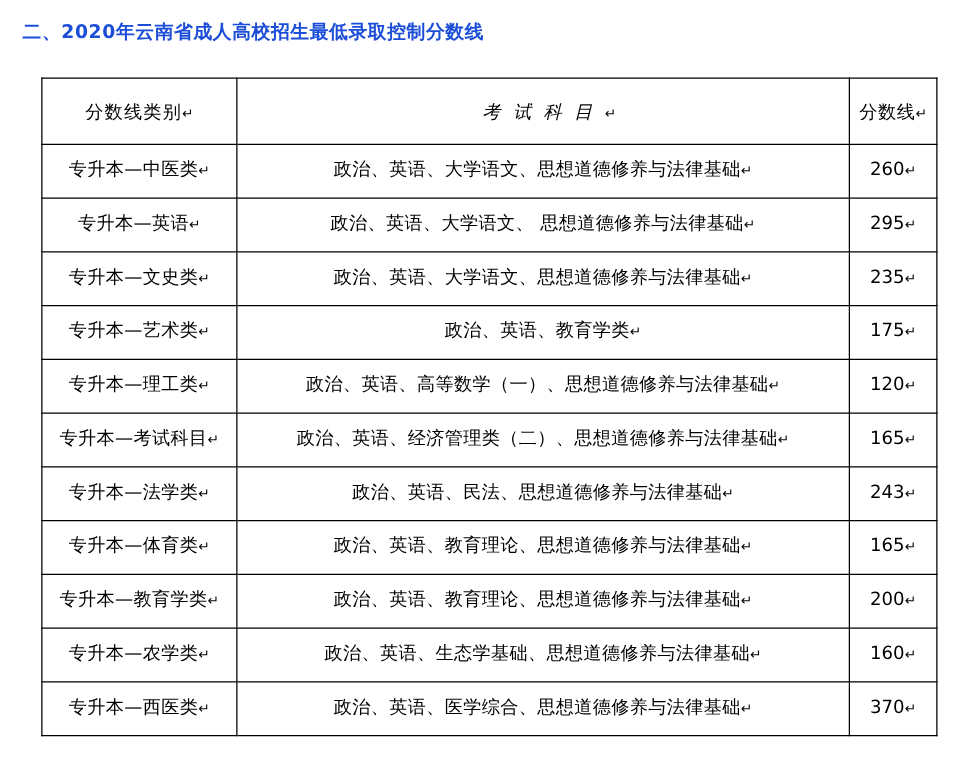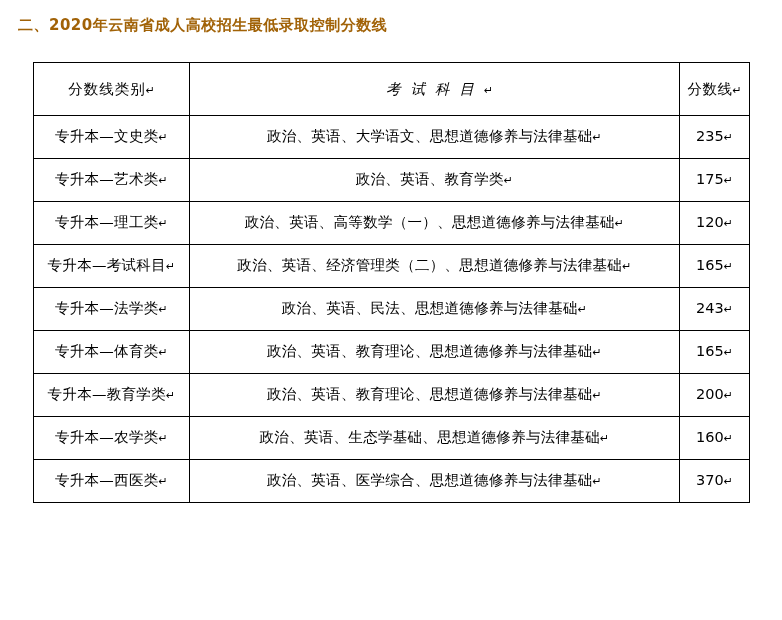--- a/index.html
+++ b/index.html
@@ -19,21 +19,21 @@
     width: 782px;
     height: 620px;
     box-sizing: border-box;
   }
   .doc-title {
     position: absolute;
     left: 18px;
     top: 16px;
     font-size: 15px;
     font-weight: bold;
-    color: #a16207;
+    color: #1d4ed8;
     letter-spacing: 0.5px;
     white-space: nowrap;
   }
   .table-wrap {
     position: absolute;
     left: 33px;
     top: 62px;
     width: 716px;
   }
   table.score-table {
@@ -114,20 +114,30 @@
           <td>
             <span class="hdr-sub">考试科目</span><span class="mark">↵</span>
           </td>
           <td>
             <span class="hdr-score">分数线</span><span class="mark">↵</span>
           </td>
         </tr>
       </thead>
       <tbody>
         <tr>
+          <td class="cat-cell"><span>专升本—中医类</span><span class="mark">↵</span></td>
+          <td class="sub-cell"><span>政治、英语、大学语文、思想道德修养与法律基础</span><span class="mark">↵</span></td>
+          <td class="score-cell"><span>260</span><span class="mark">↵</span></td>
+        </tr>
+        <tr>
+          <td class="cat-cell"><span>专升本—英语</span><span class="mark">↵</span></td>
+          <td class="sub-cell"><span>政治、英语、大学语文、 思想道德修养与法律基础</span><span class="mark">↵</span></td>
+          <td class="score-cell"><span>295</span><span class="mark">↵</span></td>
+        </tr>
+        <tr>
           <td class="cat-cell"><span>专升本—文史类</span><span class="mark">↵</span></td>
           <td class="sub-cell"><span>政治、英语、大学语文、思想道德修养与法律基础</span><span class="mark">↵</span></td>
           <td class="score-cell"><span>235</span><span class="mark">↵</span></td>
         </tr>
         <tr>
           <td class="cat-cell"><span>专升本—艺术类</span><span class="mark">↵</span></td>
           <td class="sub-cell"><span>政治、英语、教育学类</span><span class="mark">↵</span></td>
           <td class="score-cell"><span>175</span><span class="mark">↵</span></td>
         </tr>
         <tr>

